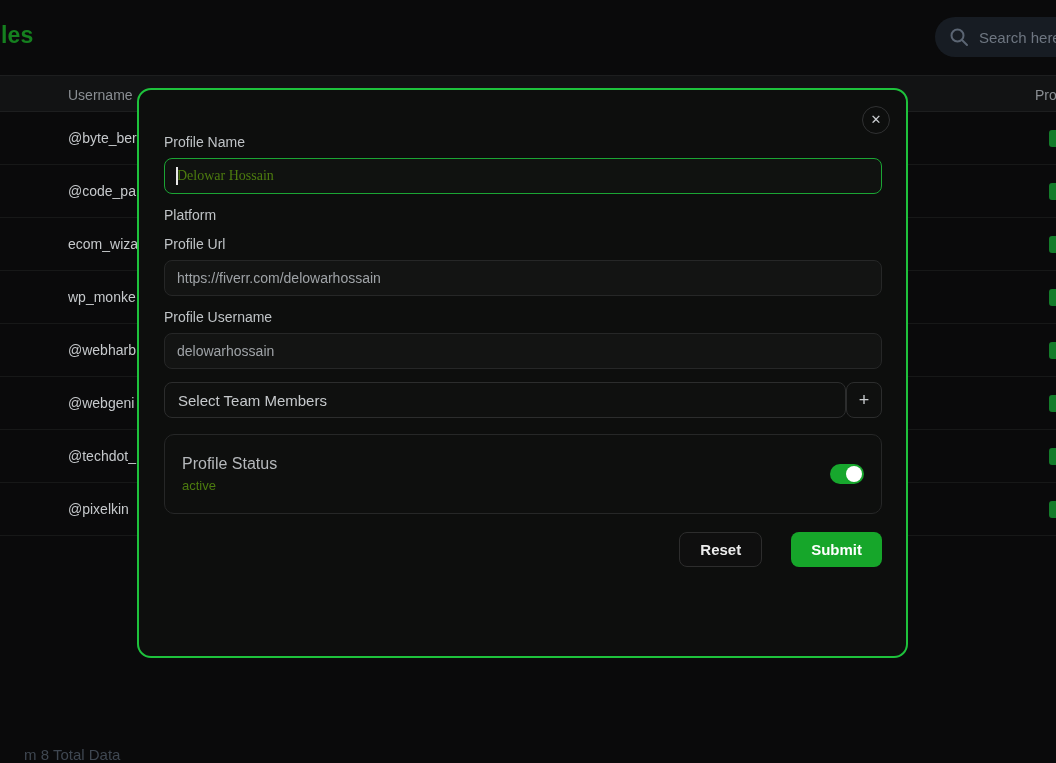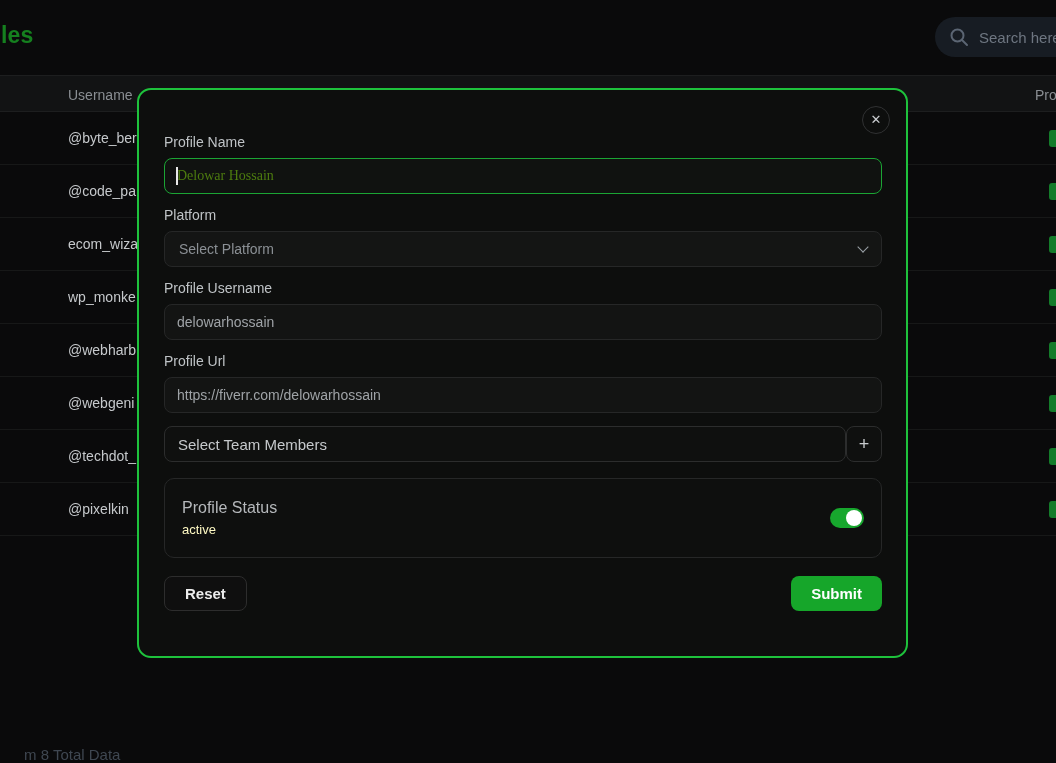--- a/index.html
+++ b/index.html
@@ -130,31 +130,31 @@
     color:#c9cccf; font-size:18px; line-height:34px; text-align:center;
     cursor:pointer;
   }
   .status-card {
     margin-top:16px; height:80px; border-radius:10px;
     border:1px solid #262727; background:#0e0f0e;
     display:flex; align-items:center; justify-content:space-between;
     padding:0 17px;
   }
   .status-title { font-size:16px; font-weight:400; color:#b5b8bb; }
-  .status-value { font-size:13px; color:#fef9c3; margin-top:5px; }
+  .status-value { font-size:13px; color:#4d7c0f; margin-top:5px; }
   .toggle {
     width:34px; height:20px; border-radius:10px;
     background:#17a72d; position:relative; cursor:pointer;
   }
   .toggle-knob {
     position:absolute; right:2px; top:2px;
     width:16px; height:16px; border-radius:50%; background:#ffffff;
   }
   .modal-buttons {
-    display:flex; justify-content:space-between; gap:29px; margin-top:18px;
+    display:flex; justify-content:flex-end; gap:29px; margin-top:18px;
   }
   .btn {
     height:35px; border-radius:8px; padding:0 20px;
     font-size:15px; font-weight:bold; cursor:pointer;
     font-family:"Liberation Sans", sans-serif;
   }
   .btn-reset {
     background:#0f0f0f; border:1px solid #2d2d2d; color:#ececec;
   }
   .btn-submit {
@@ -226,34 +226,30 @@
   <div class="field-group">
     <div class="field-label">Profile Name</div>
     <div class="input-wrap">
       <input class="text-input input-focused" type="text" value="Delowar Hossain" style="">
       <div class="caret-bar"></div>
     </div>
   </div>
 
   <div class="field-group">
     <div class="field-label">Platform</div>
-    <div class="select-box">
-      <span class="select-text">Select Platform</span>
-      <span class="chevron"></span>
-    </div>
+  </div>
+
+  <div class="field-group">
+    <div class="field-label">Profile Url</div>
+    <input class="text-input" type="text" value="https://fiverr.com/delowarhossain" style="">
   </div>
 
   <div class="field-group">
     <div class="field-label">Profile Username</div>
     <input class="text-input" type="text" value="delowarhossain" style="">
-  </div>
-
-  <div class="field-group">
-    <div class="field-label">Profile Url</div>
-    <input class="text-input" type="text" value="https://fiverr.com/delowarhossain" style="">
   </div>
 
   <div class="field-group">
     <div class="seller-row">
       <div class="seller-select">
         <span class="select-text">Select Team Members</span>
       </div>
       <button class="plus-button">+</button>
     </div>
   </div>

